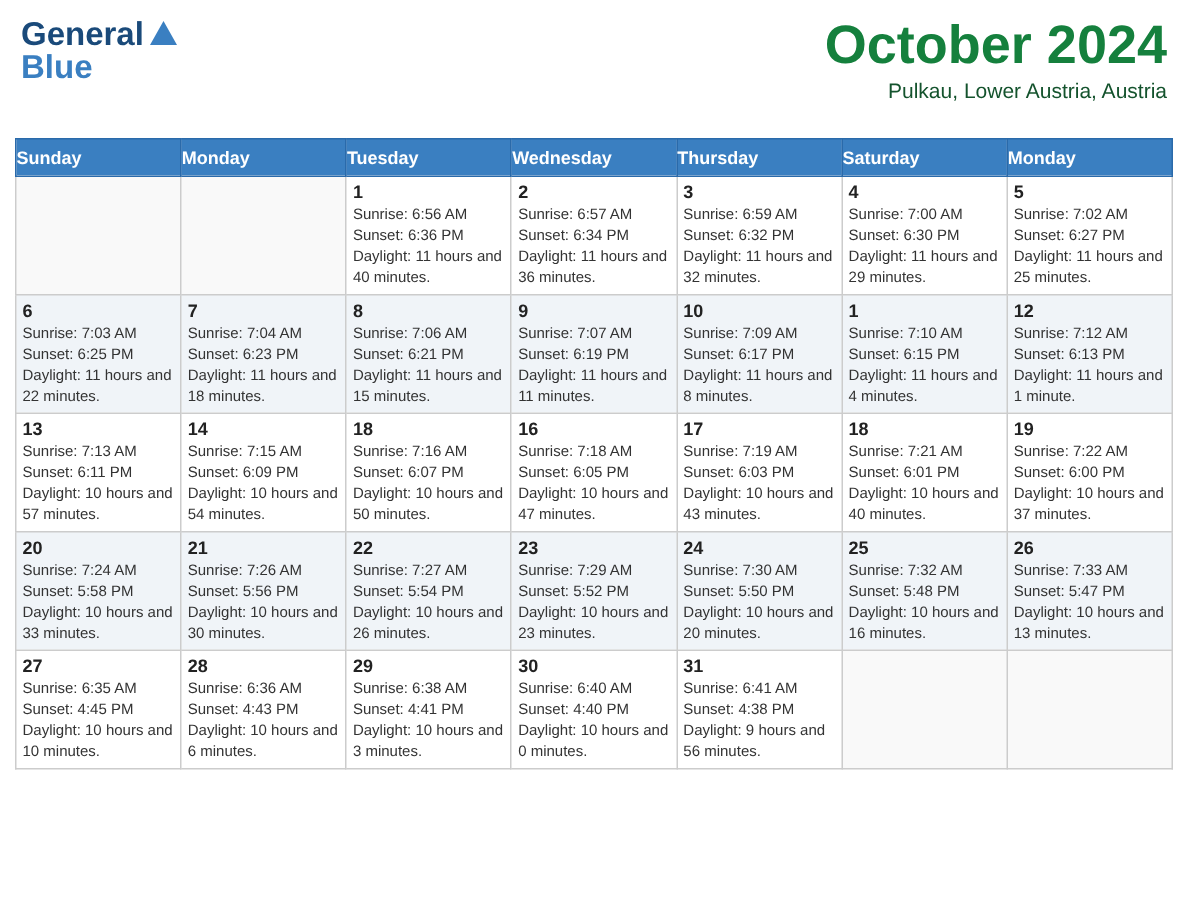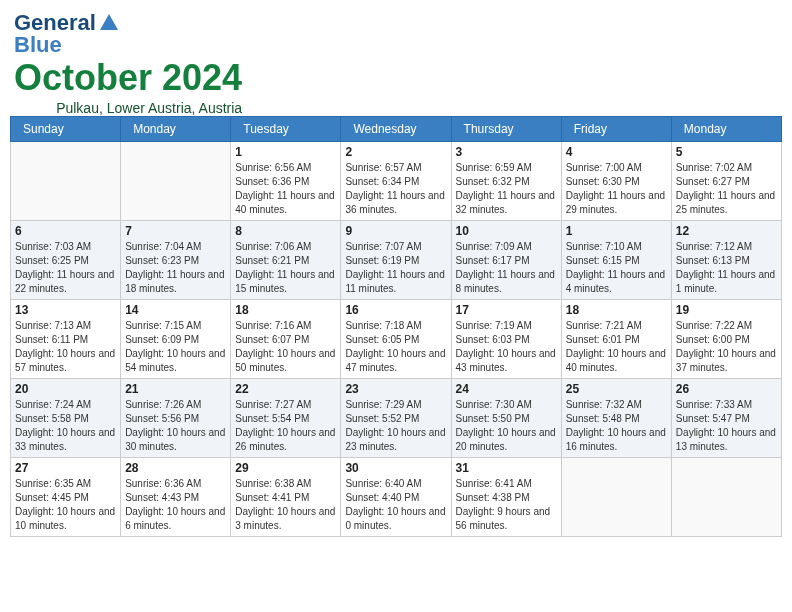--- a/index.html
+++ b/index.html
@@ -5,25 +5,24 @@
     * { box-sizing: border-box; margin: 0; padding: 0; }
     body {
       font-family: Arial, sans-serif;
       background: #fff;
       width: 792px;
       min-height: 612px;
       padding: 10px;
     }
     .header {
       display: flex;
-      justify-content: center;
+      justify-content: space-between;
       align-items: flex-start;
-      margin-bottom: 0;
+      margin-bottom: 24px;
       padding: 0 4px;
-      flex-direction: column;
     }
     .logo {
       display: flex;
       flex-direction: column;
       align-items: flex-start;
     }
     .title-section {
       text-align: right;
     }
     .month-title {
@@ -38,24 +37,24 @@
       margin-top: 2px;
     }
     .calendar {
       width: 100%;
       border-collapse: collapse;
       font-size: 11px;
     }
     .calendar th {
       background-color: #3a7fc1;
       color: white;
-      padding: 5px 12px;
+      padding: 5px 0;
       text-align: left;
       font-size: 12px;
-      font-weight: normal;
+      font-weight: bold;
       border: 1px solid #2a6aaa;
     }
     .calendar td {
       border: 1px solid #ccc;
       vertical-align: top;
       padding: 3px 4px;
       width: calc(100% / 7);
       min-height: 80px;
       background: #fff;
     }
@@ -98,21 +97,21 @@
 </div>
 
 <table class="calendar">
   <thead>
     <tr>
     <th>Sunday</th>
         <th>Monday</th>
         <th>Tuesday</th>
         <th>Wednesday</th>
         <th>Thursday</th>
-        <th>Friday</th>
+        <th>Saturday</th>
         <th>Monday</th>
       </tr>
   </thead>
   <tbody id="calendar-body">
   <tr>
         <td class="empty"></td>
         <td class="empty"></td>
         <td>
           <span class="day-number">1</span>
           <div class="day-info">Sunrise: 6:56 AM<br>Sunset: 6:36 PM<br>Daylight: 11 hours and 40 minutes.</div>

